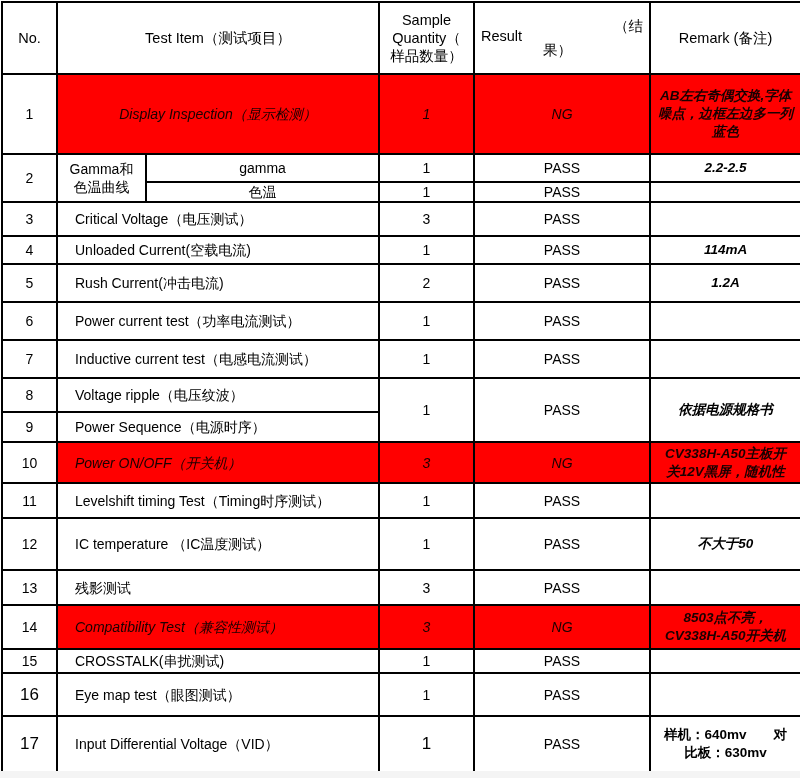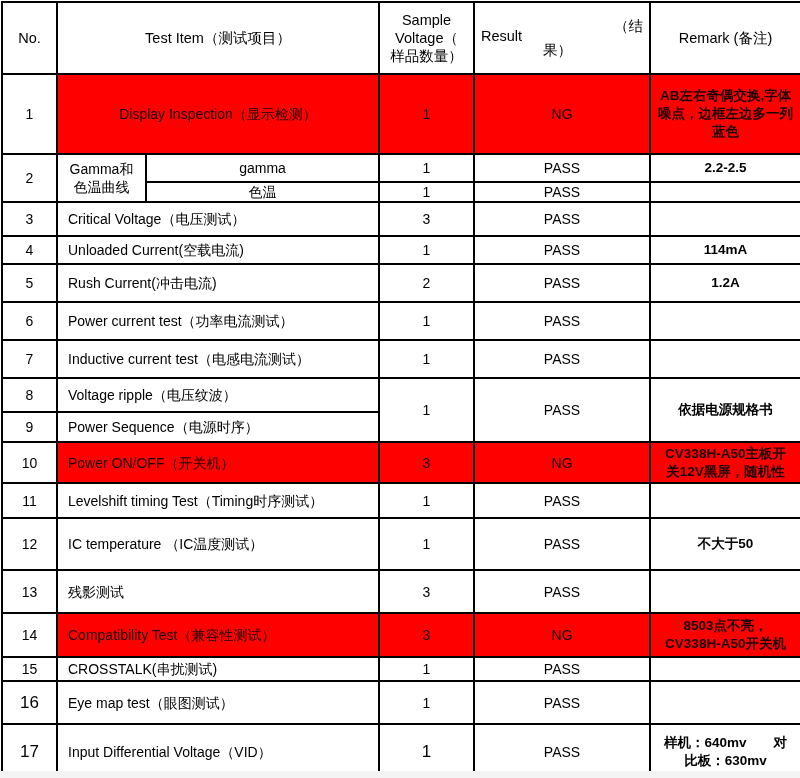--- a/index.html
+++ b/index.html
@@ -4,26 +4,26 @@
 <style>
   html, body { margin: 0; padding: 0; background: #ffffff; }
   body { width: 800px; height: 778px; overflow: hidden; position: relative;
          font-family: "Liberation Sans", "DejaVu Sans", sans-serif; color: #000; }
   .frame { position: absolute; left: 0; top: 0; width: 800px; height: 778px; background: #fff; }
   table { position: absolute; left: 1px; top: 1px; border-collapse: collapse; table-layout: fixed;
           width: 799px; font-size: 14px; }
   td, th { border: 2px solid #000; text-align: center; vertical-align: middle; padding: 0 3px;
            font-weight: normal; line-height: 18px; overflow: hidden; }
   th { font-size: 14.5px; }
-  .left { text-align: left; padding-left: 10px; }
-  .ng { background: #ff0000; color: #1a0000; }
+  .left { text-align: left; padding-left: 17px; }
+  .ng { background: #ff0000; color: #1a0000; font-style: italic; }
   .num { font-size: 14px; }
   .big { font-size: 17px; }
   .remark { font-size: 13.5px; line-height: 18px; font-weight: bold; }
-  .remark-n { font-size: 13.5px; font-weight: bold; }
+  .remark-n { font-size: 13.5px; font-weight: bold; font-style: italic; }
   .result-head { position: relative; text-align: left; vertical-align: top; padding-top: 14px; }
   .result-head .rh1 { position: absolute; left: 6px; top: 24px; }
   .result-head .rh2 { position: absolute; right: 6px; top: 14px; }
   .result-head .rh3 { position: absolute; left: 68px; top: 38px; }
   .bottom-strip { position: absolute; left: 0; top: 771px; width: 800px; height: 7px; background: #f4f4f4; }
 </style>
 </head>
 <body>
 
 <div class="frame">
@@ -35,21 +35,21 @@
     <col style="width:95px">
     <col style="width:176px">
     <col style="width:151px">
   </colgroup>
   <tbody>
         <tr style="height:72px">
     <th>No.</th>
     <th colspan="2">Test Item（测试项目）</th>
     <th>
       <div>Sample</div>
-      <div>Voltage（</div>
+      <div>Quantity（</div>
       <div>样品数量）</div>
     </th>
     <th class="result-head">
       <span class="rh1">Result</span>
       <span class="rh2">（结</span>
       <span class="rh3">果）</span>
     </th>
     <th>Remark (备注)</th>
   </tr>
 
@@ -155,21 +155,21 @@
   </tr>
 
   <tr style="height:52px">
     <td class="num">12</td>
     <td colspan="2" class="left">IC temperature （IC温度测试）</td>
     <td>1</td>
     <td>PASS</td>
     <td class="remark-n">不大于50</td>
   </tr>
 
-  <tr style="height:43px">
+  <tr style="height:35px">
     <td class="num">13</td>
     <td colspan="2" class="left">残影测试</td>
     <td>3</td>
     <td>PASS</td>
     <td class="remark-n"></td>
   </tr>
 
   <tr style="height:44px">
     <td class="num">14</td>
     <td colspan="2" class="left ng">Compatibility Test（兼容性测试）</td>

